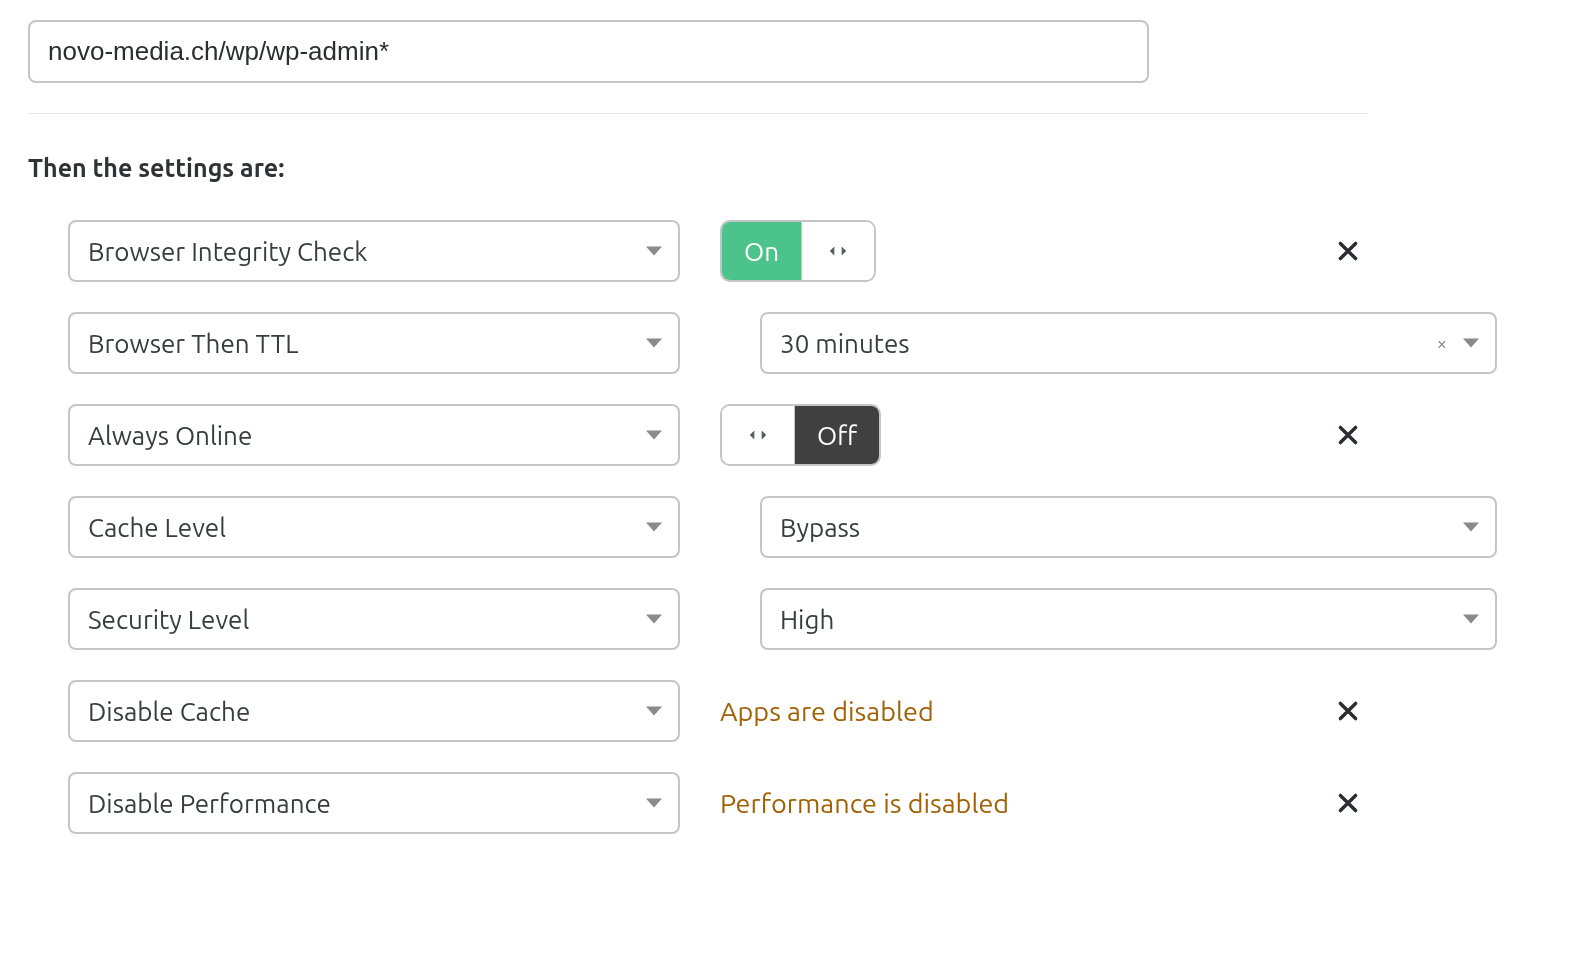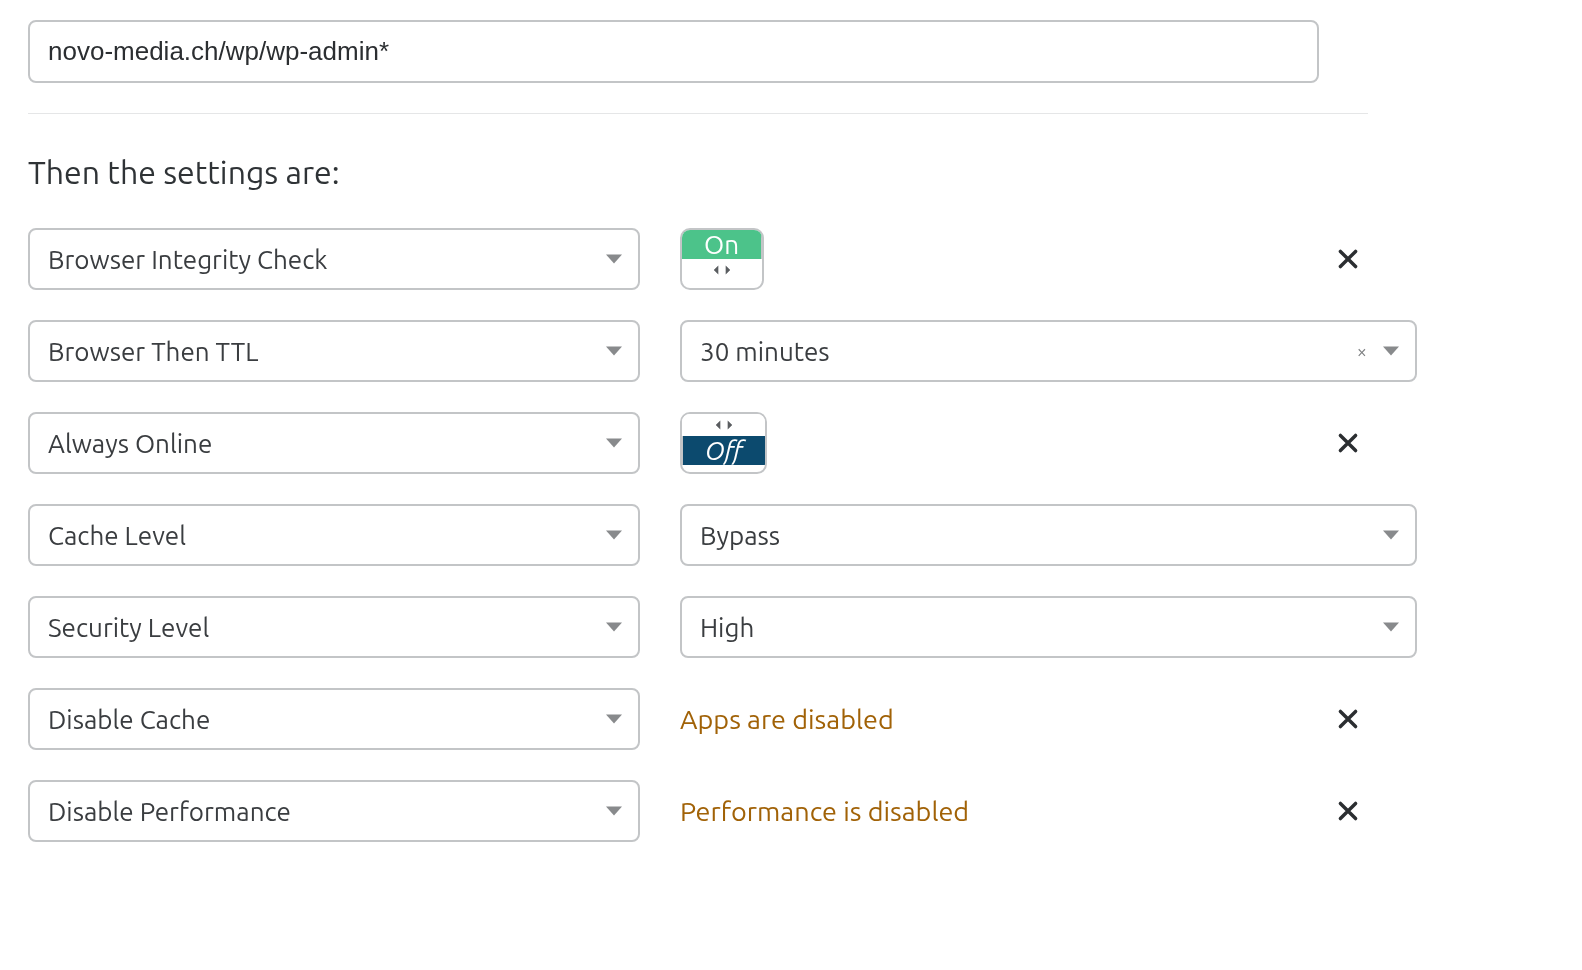--- a/index.html
+++ b/index.html
@@ -5,39 +5,39 @@
   * { box-sizing: border-box; margin: 0; padding: 0; }
   body {
     font-family: "Segoe UI", "Ubuntu", "Helvetica Neue", Arial, sans-serif;
     background: #ffffff;
     color: #34383c;
     width: 1582px;
     padding: 20px 20px 20px 20px;
     font-size: 26px;
   }
   .url-input {
-    width: 1291px;
+    width: 1121px;
     margin-left: 8px;
     border: 2px solid #c3c5c7;
     border-radius: 8px;
     padding: 14px 18px;
     font-size: 26px;
     color: #2b2e31;
     background: #fff;
   }
   .divider {
     margin: 30px 0 40px 0;
     border: none;
     border-top: 1px solid #e5e6e7;
     width: 1340px;
     margin-left: 8px;
   }
   .section-heading {
-    font-size: 32px;
-    font-weight: 400;
+    font-size: 25px;
+    font-weight: 700;
     color: #2f3336;
     margin-left: 8px;
     margin-bottom: 38px;
   }
   .rows { width: 1340px; margin-left: 8px; }
   .row {
     display: flex;
     align-items: center;
     margin-bottom: 30px;
   }
@@ -47,20 +47,21 @@
     align-items: center;
     border: 2px solid #c3c5c7;
     border-radius: 8px;
     background: #fff;
     height: 62px;
     padding: 0 48px 0 18px;
     font-size: 26px;
     color: #3a3d40;
     cursor: pointer;
     flex-shrink: 0;
+    margin-left: 40px;
   }
   .select.setting-name { width: 612px; margin-right: 40px; }
   .select.value { width: 737px; }
   .select .caret {
     position: absolute;
     right: 16px;
     top: 50%;
     transform: translateY(-50%);
     width: 0; height: 0;
     border-left: 8px solid transparent;
@@ -77,42 +78,40 @@
     cursor: pointer;
   }
   .toggle {
     display: flex;
     border: 2px solid #c3c5c7;
     border-radius: 10px;
     overflow: hidden;
     height: 62px;
     width: auto;
     cursor: pointer;
-    flex-direction: column;
   }
   .toggle .seg {
     display: flex;
     align-items: center;
     justify-content: center;
     padding: 0 22px;
     font-size: 26px;
     background: #fff;
     color: #3a3d40;
     min-width: 72px;
   }
   .toggle .seg.on-active {
     background: #4cc38a;
     color: #fff;
     border-right: 1px solid #c3c5c7;
   }
   .toggle .seg.off-active {
-    background: #0c4a6e;
+    background: #404040;
     color: #fff;
     border-left: 1px solid #c3c5c7;
-    font-style: italic;
   }
   .toggle .seg.slider {
     background: #fff;
   }
   .toggle .seg.slider svg { display:block; }
   .static-text {
     font-size: 27px;
     color: #a16207;
     margin-left: 0;
   }

